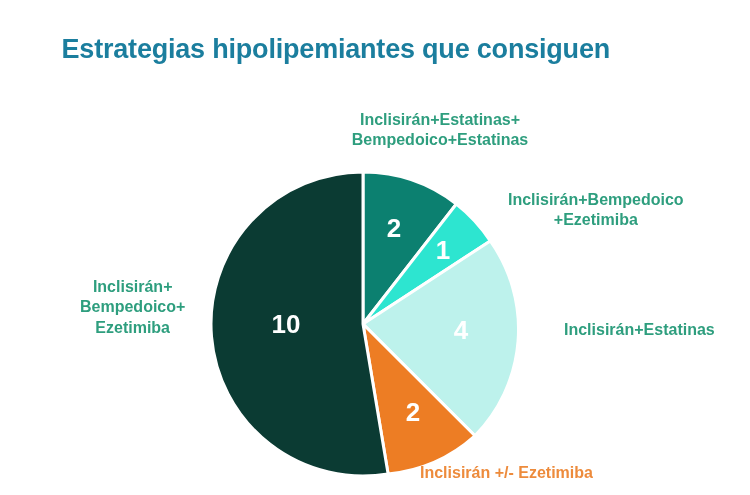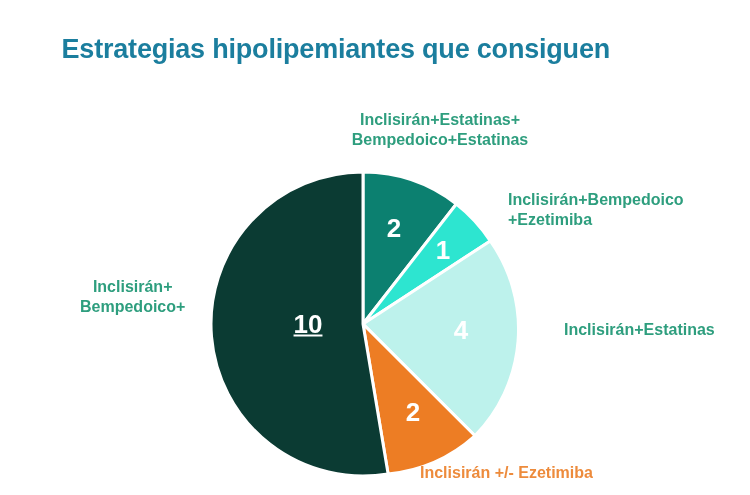--- a/index.html
+++ b/index.html
@@ -70,21 +70,21 @@
     position: absolute;
     font-size: 16px;
     font-weight: bold;
     line-height: 1.28;
     color: #2E9E7E;
     white-space: nowrap;
   }
   .cat-label .l-line { display: block; }
 
   .cat-label.align-center { text-align: center; transform: translateX(-50%); }
-  .cat-label.align-left   { text-align: left; }
+  .cat-label.align-left   { text-align: center; }
 
   #label-cat-0 { 
     left: 80px;
     top: 277px;
     text-align: center;
   }
   #label-cat-1 { 
     left: 440px;
     top: 110px;
   }
@@ -121,33 +121,34 @@
         <path d="M 363 324 L 456.37 203.97 A 152 152 0 0 1 490.26 240.95 Z" fill="#2DE5D0" stroke="#ffffff" stroke-width="3"></path>
 
         <path d="M 363 324 L 490.26 240.95 A 152 152 0 0 1 474.92 435.80 Z" fill="#BDF2EC" stroke="#ffffff" stroke-width="3"></path>
 
         <path d="M 363 324 L 474.92 435.80 A 152 152 0 0 1 388.12 473.91 Z" fill="#ED7D24" stroke="#ffffff" stroke-width="3"></path>
 
         <path d="M 363 324 L 388.12 473.91 A 152 152 0 1 1 363 172 Z" fill="#0B3B33" stroke="#ffffff" stroke-width="3"></path>
       </g>
     </svg>
 
-    <div class="slice-value" style="left:308px; top:324px;text-decoration:underline;">10</div>
+    <div class="slice-value" style="left:286px; top:324px;">10</div>
 
     <div class="slice-value" style="left:394px; top:228px;">2</div>
 
     <div class="slice-value" style="left:443px; top:250px;">1</div>
 
     <div class="slice-value" style="left:461px; top:330px;">4</div>
 
     <div class="slice-value" style="left:413px; top:412px;">2</div>
 
     <div id="label-cat-0" class="cat-label align-left">
       <span class="l-line">Inclisirán+</span>
       <span class="l-line">Bempedoico+</span>
+      <span class="l-line">Ezetimiba</span>
     </div>
 
     <div id="label-cat-1" class="cat-label align-center">
       <span class="l-line">Inclisirán+Estatinas+</span>
       <span class="l-line">Bempedoico+Estatinas</span>
     </div>
 
     <div id="label-cat-2" class="cat-label align-left">
       <span class="l-line">Inclisirán+Bempedoico</span>
       <span class="l-line">+Ezetimiba</span>

